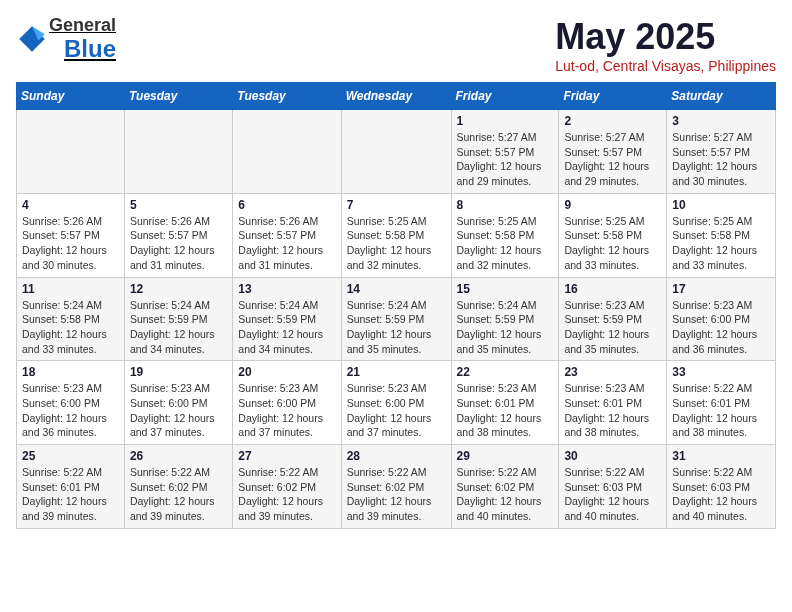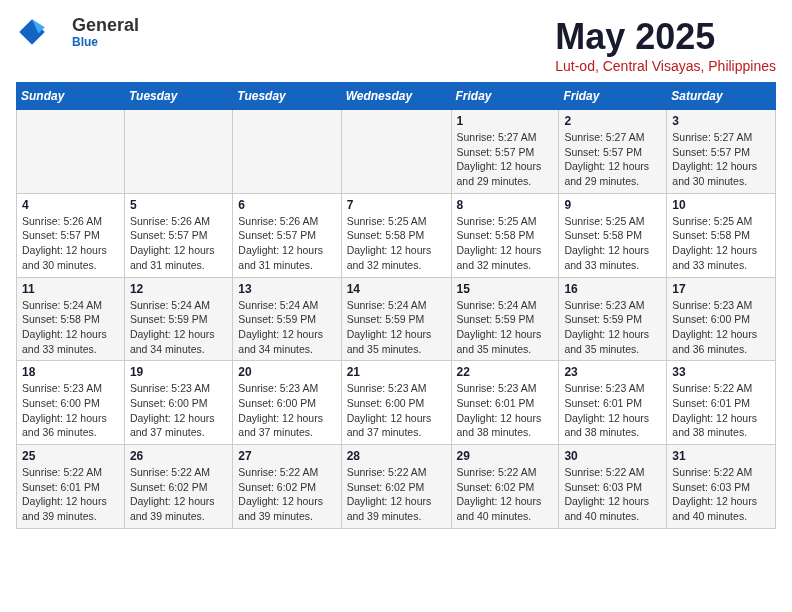--- a/index.html
+++ b/index.html
@@ -12,36 +12,38 @@
     }
     .header {
       display: flex;
       justify-content: space-between;
       align-items: flex-start;
       margin-bottom: 8px;
     }
     .logo {
       display: flex;
       align-items: center;
-      gap: 24px;
+      gap: 1px;
+      text-decoration: underline;
     }
     .logo-text {
       display: flex;
       flex-direction: column;
       line-height: 1.1;
     }
     .logo-general {
       font-size: 18px;
       font-weight: bold;
       color: #333;
     }
     .logo-blue {
-      font-size: 12px;
+      font-size: 24px;
       font-weight: bold;
       color: #1565c0;
+      text-align: right;
     }
     .logo-icon {
       width: 32px;
       height: 32px;
     }
     .title-block {
       text-align: left;
     }
     .main-title {
       font-size: 36px;

